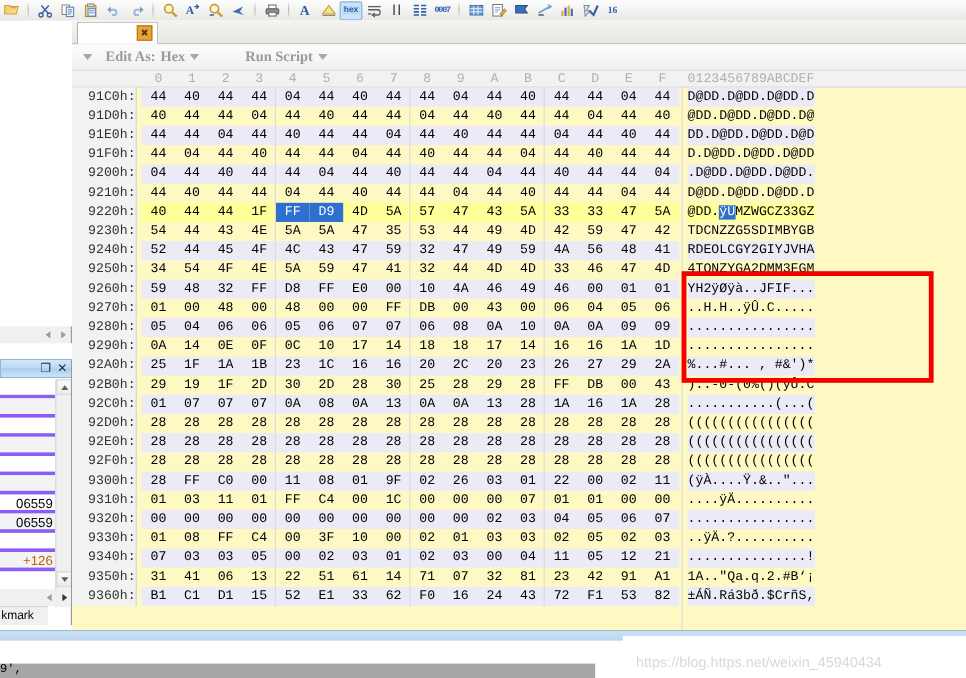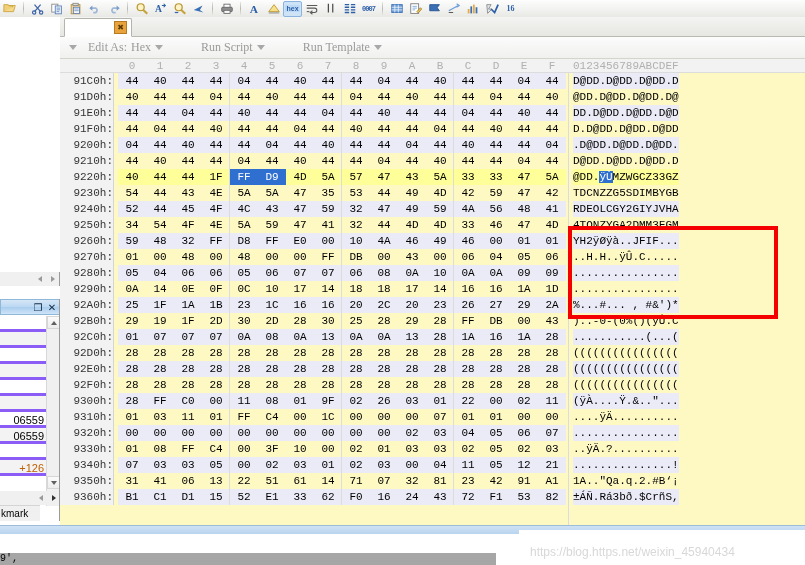--- a/index.html
+++ b/index.html
@@ -109,21 +109,21 @@
     font-size:8px;color:#5a3a06;font-family:"Liberation Sans",sans-serif;line-height:1;
   }
   #optbar{
     position:absolute;left:0;top:20px;width:745px;height:22px;
     background:linear-gradient(to bottom,#fcfcfc,#f0f0ee);
     border-bottom:1px solid #d4d4cc;box-sizing:border-box;
     display:flex;align-items:center;gap:0px;
   }
   .opt-item{
     display:flex;align-items:center;gap:4px;height:22px;padding:0 7px;
-    font-family:"Liberation Serif",serif;font-size:12px;color:#9a9a9a;white-space:nowrap;
+    font-family:"Liberation Serif",serif;font-size:12px;color:#9a9a9a;white-space:nowrap;font-weight:bold;
   }
   .dropcaret{width:0;height:0;border-left:4px solid transparent;border-right:4px solid transparent;
     border-top:5px solid #a8a8a8;}
 
   
   #hexwrap{
     position:absolute;left:0;top:42px;width:745px;height:466px;
     background:#fef9c3;overflow:hidden;
   }
   #hexheader{
@@ -416,24 +416,20 @@
     <div class="opt-item" style="padding-left:9px;padding-right:4px;">
       <span class="dropcaret"></span>
     </div>
     <div class="opt-item">
       <span>Edit As:</span>
       <span>Hex</span>
       <span class="dropcaret"></span>
     </div>
     <div class="opt-item" style="margin-left:24px;">
       <span>Run Script</span>
-      <span class="dropcaret"></span>
-    </div>
-    <div class="opt-item" style="margin-left:24px;">
-      <span>Run Template</span>
       <span class="dropcaret"></span>
     </div>
   </div>
 
   <div id="hexwrap">
     <div id="hexheader">
       <div id="hdr-cols"><span class="hdr-col">0</span><span class="hdr-col">1</span><span class="hdr-col">2</span><span class="hdr-col">3</span><span class="hdr-col">4</span><span class="hdr-col">5</span><span class="hdr-col">6</span><span class="hdr-col">7</span><span class="hdr-col">8</span><span class="hdr-col">9</span><span class="hdr-col">A</span><span class="hdr-col">B</span><span class="hdr-col">C</span><span class="hdr-col">D</span><span class="hdr-col">E</span><span class="hdr-col">F</span></div>
       <div id="hdr-ascii">0123456789ABCDEF</div>
     </div>
     <div id="hexrows" style="position:absolute;left:0;top:14px;width:745px;">

